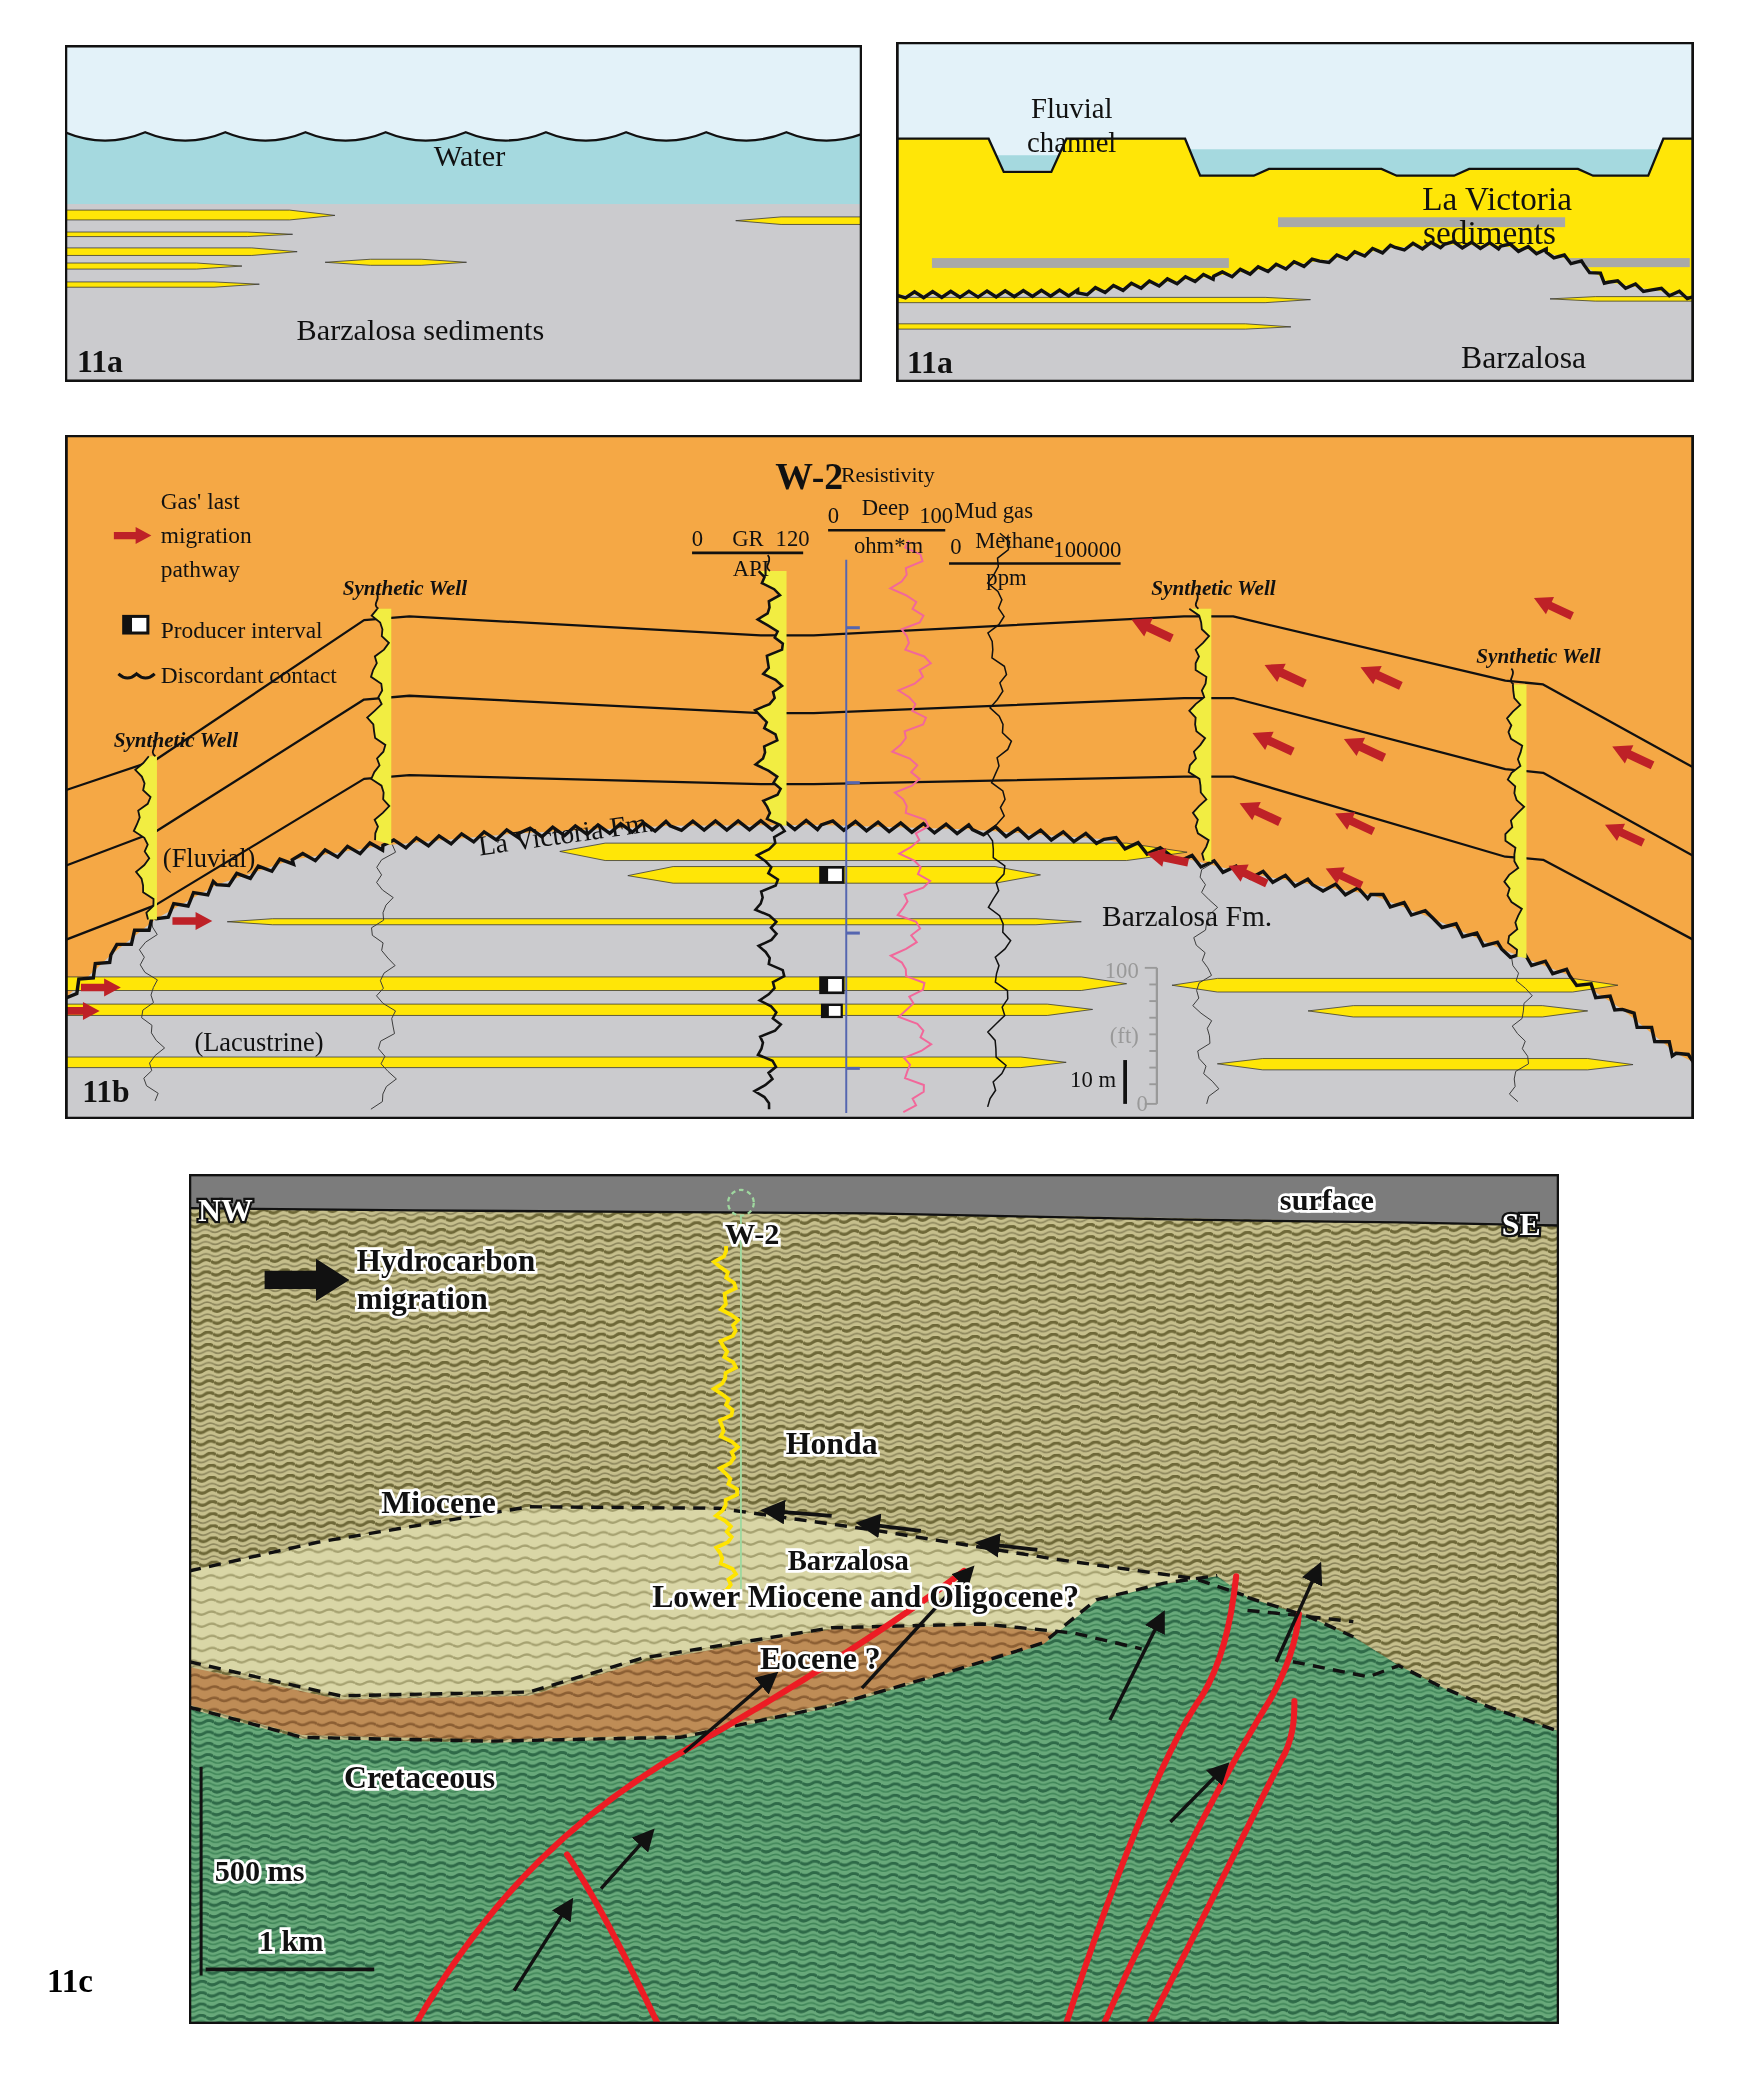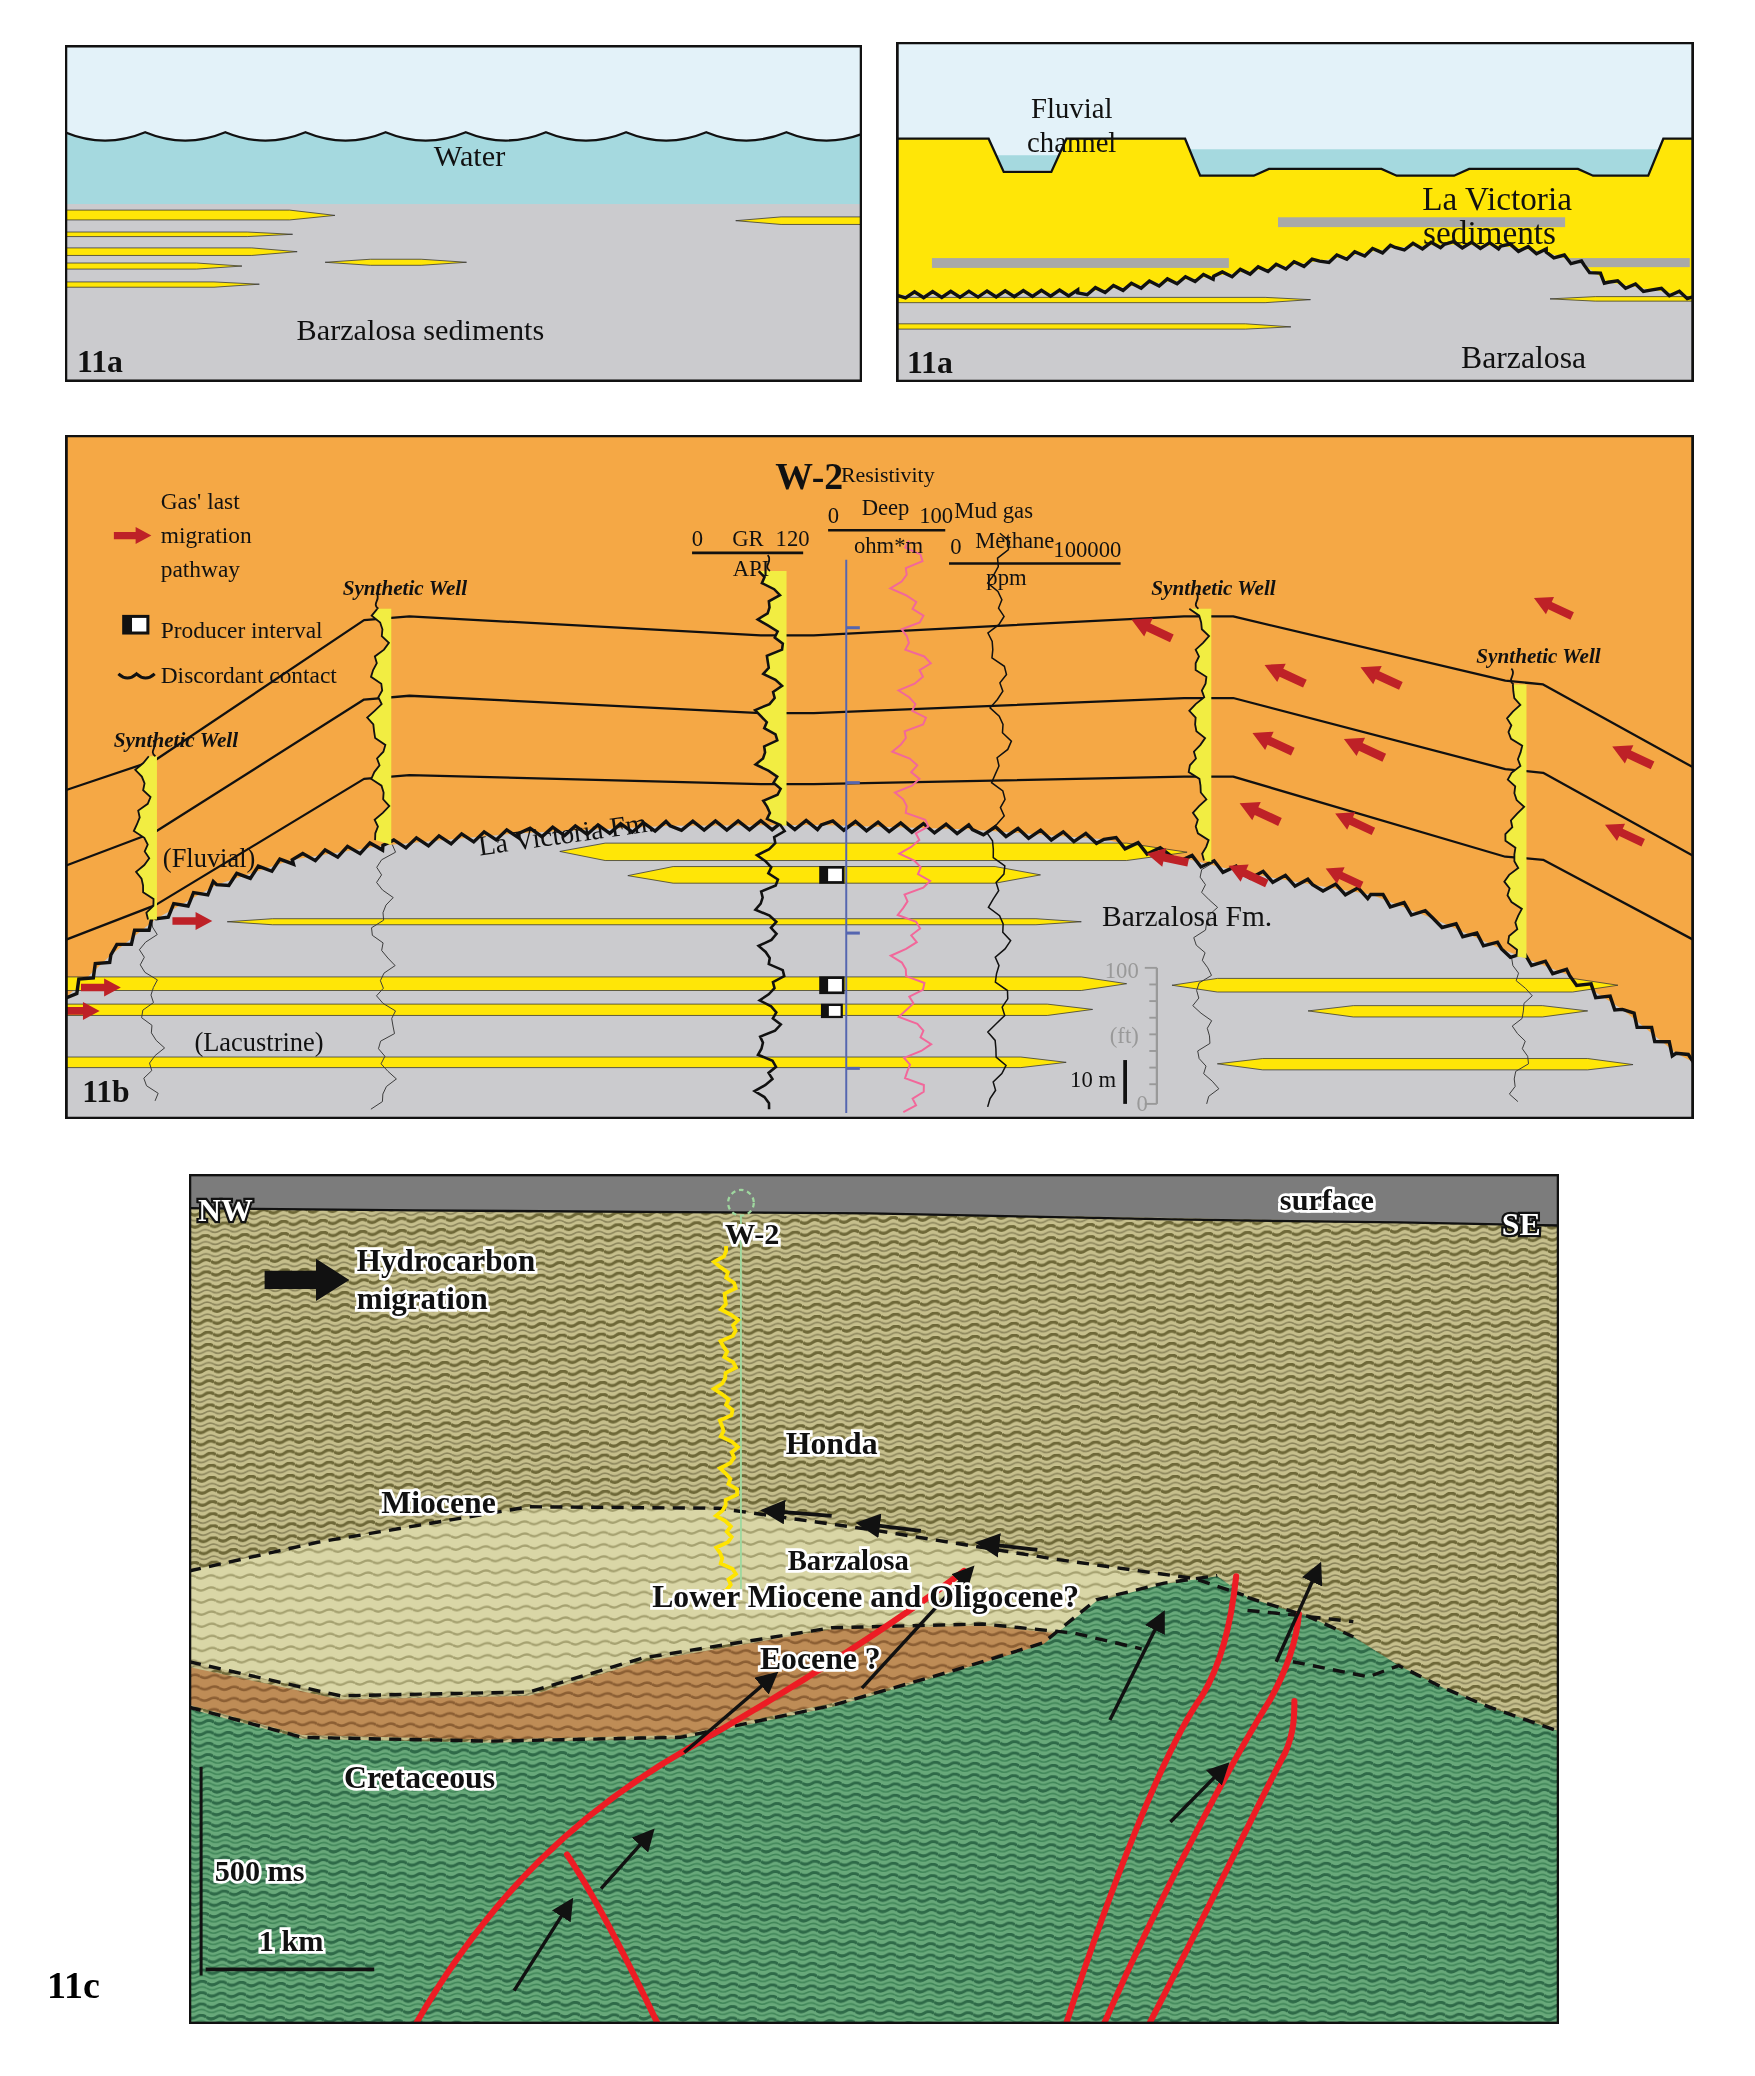--- a/index.html
+++ b/index.html
@@ -313,14 +313,14 @@
     <text x="835" y="655" text-anchor="middle" class="halo">Eocene ?</text>
     <text x="305" y="812" text-anchor="middle" class="halo">Cretaceous</text>
     <text x="34" y="935" class="halo" font-size="40">500 ms</text>
     <text x="135" y="1028" text-anchor="middle" class="halo" font-size="40">1 km</text>
   </g>
   <line x1="16" y1="784" x2="16" y2="1060" stroke="#111" stroke-width="4"></line>
   <line x1="22" y1="1052" x2="245" y2="1052" stroke="#111" stroke-width="5"></line>
   <rect x="0" y="0" width="1812" height="1124" class="border"></rect>
 </svg>
 
-<div class="panel" style="left:47px;top:1963px;font-size:38px;font-weight:bold;">11c</div>
+<div class="panel" style="left:47px;top:1963px;font-size:33px;font-weight:bold;">11c</div>
 
 
 </body></html>

